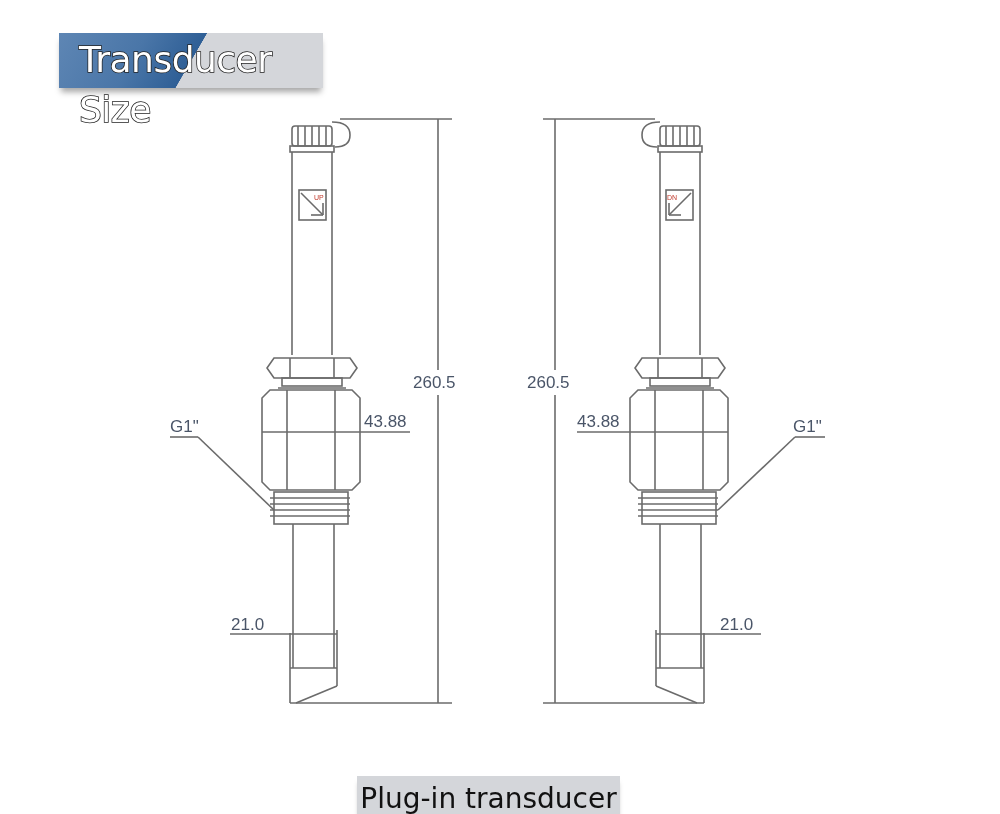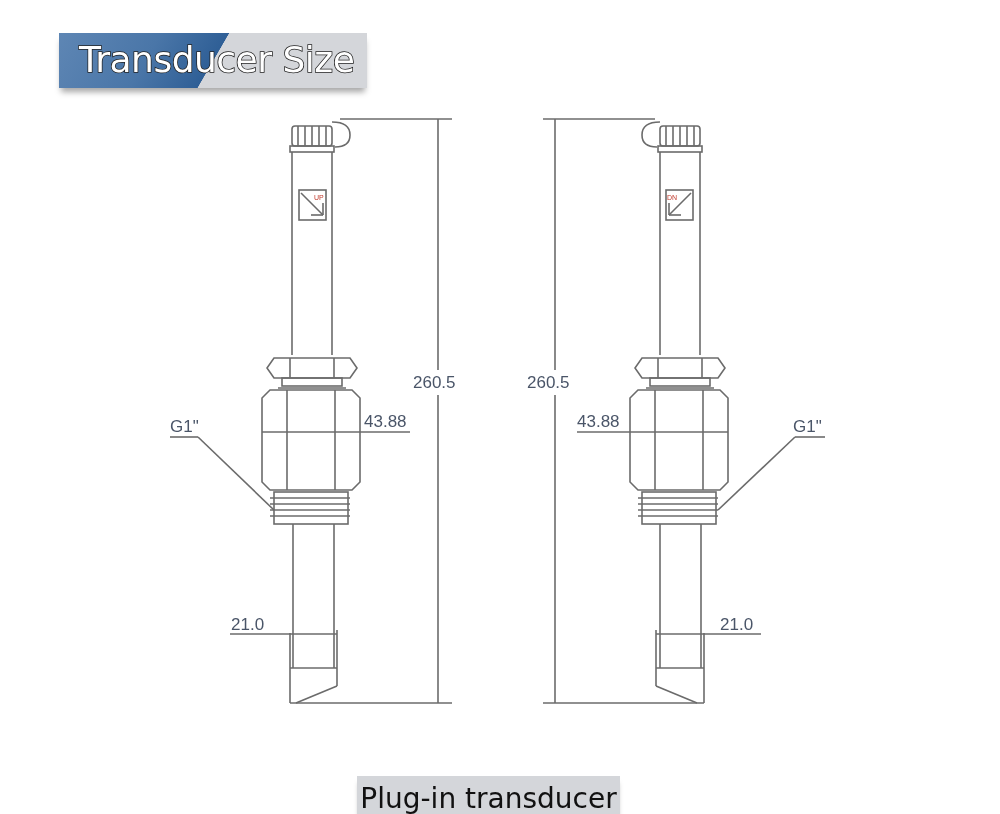--- a/index.html
+++ b/index.html
@@ -1,19 +1,19 @@
 <!DOCTYPE html>
 <html><head>
 <meta charset="utf-8">
 <style>
   html, body { margin: 0; padding: 0; background: #ffffff; }
   body { width: 1000px; height: 814px; position: relative; overflow: hidden;
          font-family: "Liberation Sans", sans-serif; }
   .title-banner {
-    position: absolute; left: 59px; top: 33px; width: 308px; height: 55px;
+    position: absolute; left: 59px; top: 33px; width: 264px; height: 55px;
     background: linear-gradient(120deg, #5e86b4 0%, #4a76a8 30%, #2f5f96 50%, #d4d6da 50.2%, #d4d6da 100%);
     box-shadow: 0 6px 6px -2px rgba(0,0,0,0.35);
   }
   .title-text {
     position: absolute; left: 20px; top: 2px; font-size: 36px; line-height: 50px;
     font-family: "DejaVu Sans", sans-serif; color: #ffffff; letter-spacing: -0.5px;
     -webkit-text-stroke: 1.5px #222; paint-order: stroke fill;
   }
   .caption-box {
     position: absolute; left: 357px; top: 776px; width: 263px; height: 46px;

